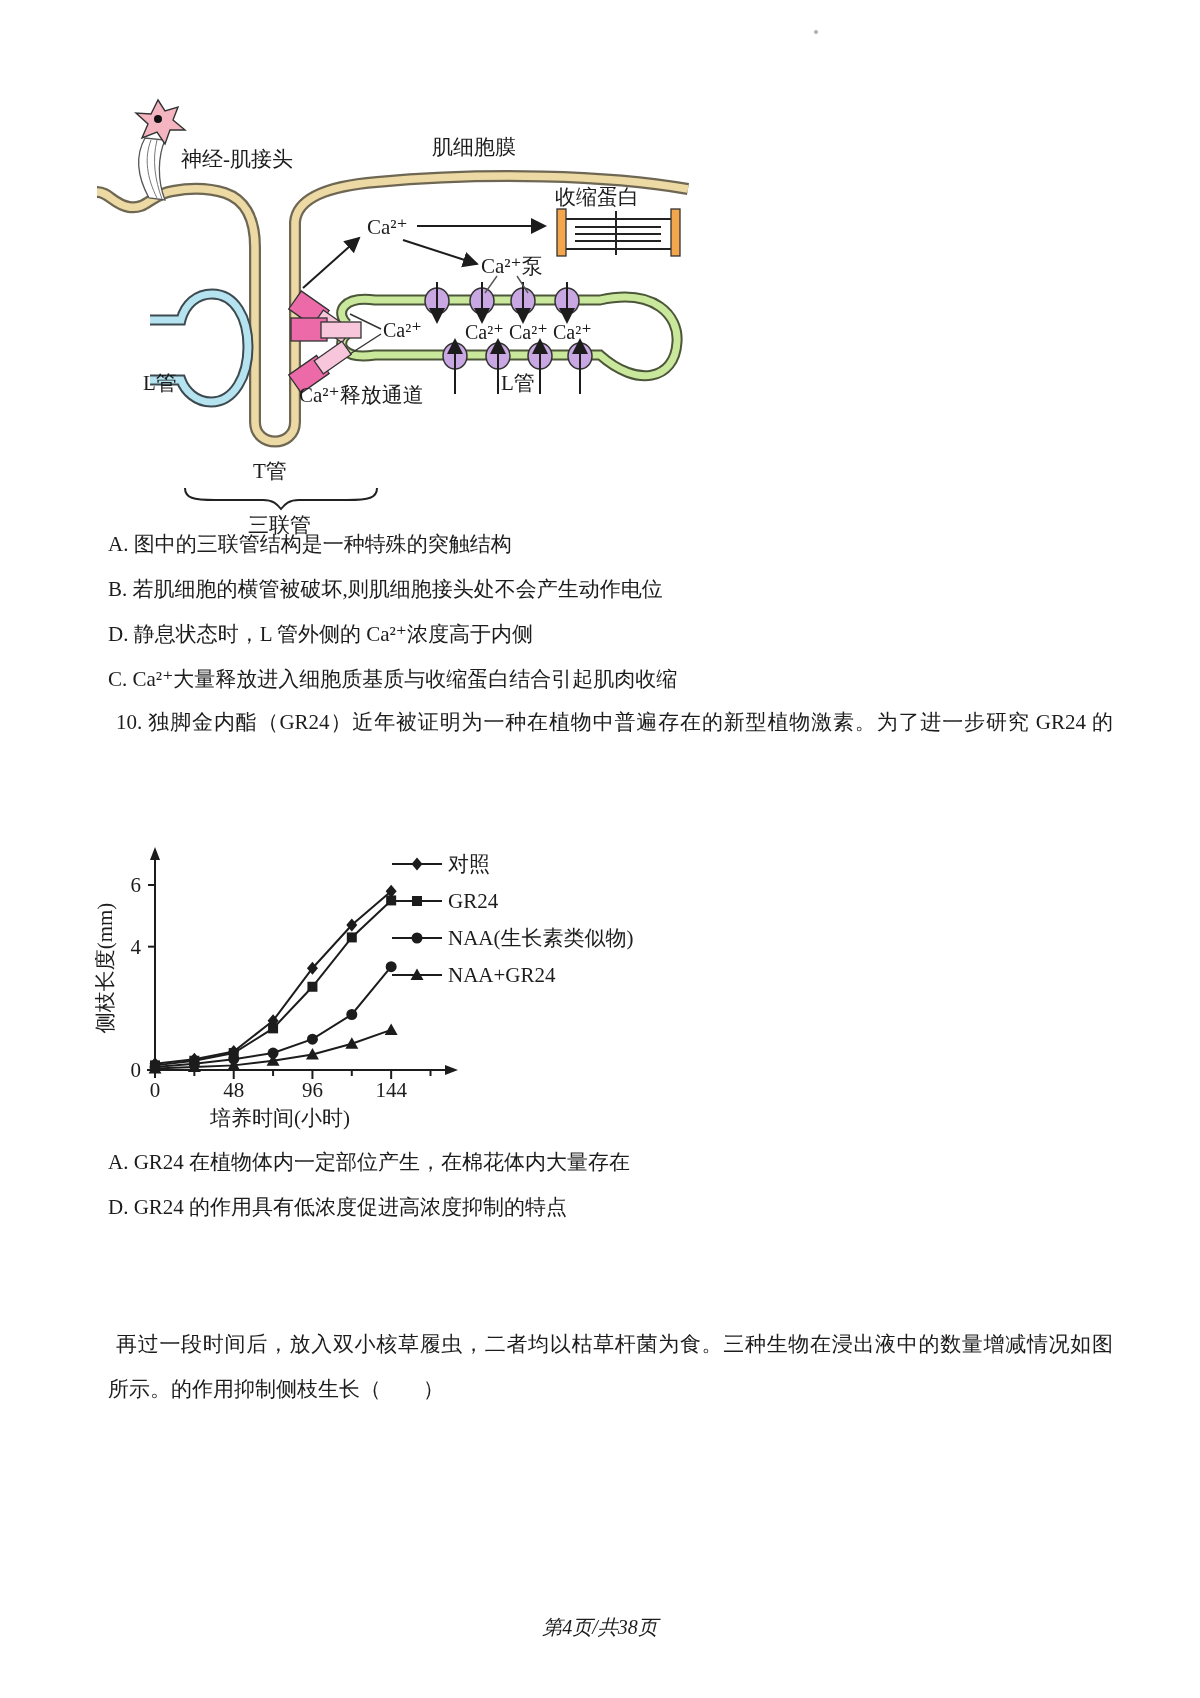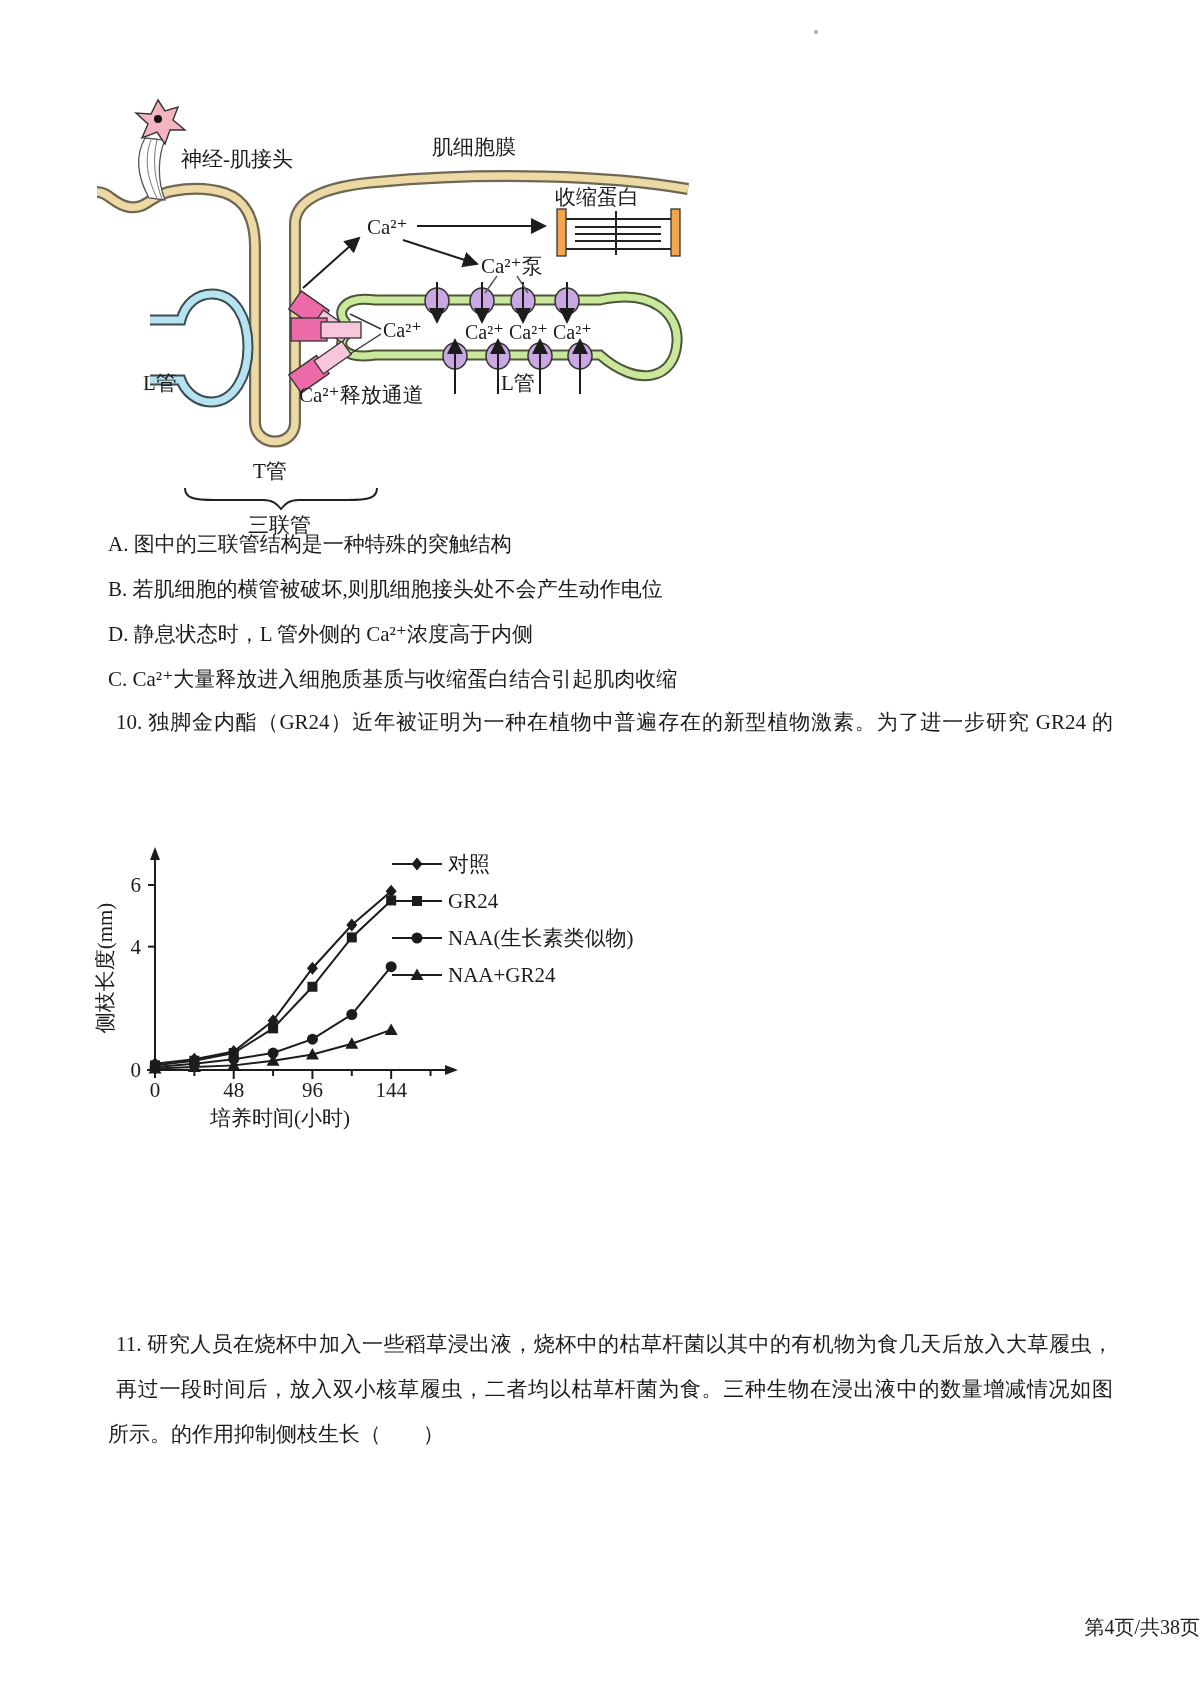--- a/index.html
+++ b/index.html
@@ -6,21 +6,21 @@
   body{
     width:1200px;height:1698px;background:#ffffff;position:relative;
     font-family:"Liberation Serif","DejaVu Serif",serif;color:#1c1c1c;
     overflow:hidden;
   }
   .abs{position:absolute;}
   .tb{position:absolute;left:108px;width:1005px;font-size:21px;}
   .qline{line-height:45px;text-align:justify;}
   .qline.fill{text-align-last:justify;margin-left:8px;}
   .opt{line-height:45px;white-space:nowrap;}
-  .footer{position:absolute;left:0;top:1614px;width:1200px;text-align:right;font-size:20px;}
+  .footer{position:absolute;left:0;top:1614px;width:1200px;text-align:center;font-size:20px;font-style:italic;}
   .artifact-dot{position:absolute;left:814px;top:30px;width:4px;height:4px;background:#9aa08f;border-radius:50%;opacity:.8;}
   svg text{font-family:"Liberation Serif","DejaVu Serif",serif;fill:#1c1c1c;}
 </style>
 </head>
 <body>
 
 <svg class="abs" style="left:95px;top:92px;width:600px;height:448px" viewBox="0 0 600 448">
   <defs>
     <marker id="arr" markerWidth="9" markerHeight="9" refX="7" refY="4" orient="auto">
       <path d="M0,0 L8,4 L0,8 Z" fill="#1c1c1c"></path>
@@ -200,22 +200,23 @@
     <text x="353" y="68" font-size="21">GR24</text>
     <line x1="297" y1="98" x2="347" y2="98" stroke="#1c1c1c" stroke-width="2.2"></line>
     <circle cx="322" cy="98" r="5.5" fill="#1c1c1c"></circle>
     <text x="353" y="105" font-size="21">NAA(生长素类似物)</text>
     <line x1="297" y1="135" x2="347" y2="135" stroke="#1c1c1c" stroke-width="2.2"></line>
     <polygon points="322,128.5 328.5,140 315.5,140" fill="#1c1c1c"></polygon>
     <text x="353" y="142" font-size="21">NAA+GR24</text>
   </svg>
 
 <div id="q10-options" class="tb" style="top:1140px">
+    <div class="opt">A. GR24 在植物体内一定部位产生，在棉花体内大量存在</div>
+    <div class="opt">D. GR24 的作用具有低浓度促进高浓度抑制的特点</div>
   </div>
 
 <div id="q11-lines" class="tb" style="top:1322px">
-    <div class="qline fill">11. 研究人员在烧杯中加入一些稻草浸出液，烧杯中的枯草杆菌以其中的有机物为食几天后放入大草履虫，</div>
     <div class="qline fill">再过一段时间后，放入双小核草履虫，二者均以枯草杆菌为食。三种生物在浸出液中的数量增减情况如图</div>
     <div class="qline">所示。的作用抑制侧枝生长（　　）</div>
   </div>
 
 <div class="footer">第4页/共38页</div>
 <div class="artifact-dot"></div>
 
 </body></html>

